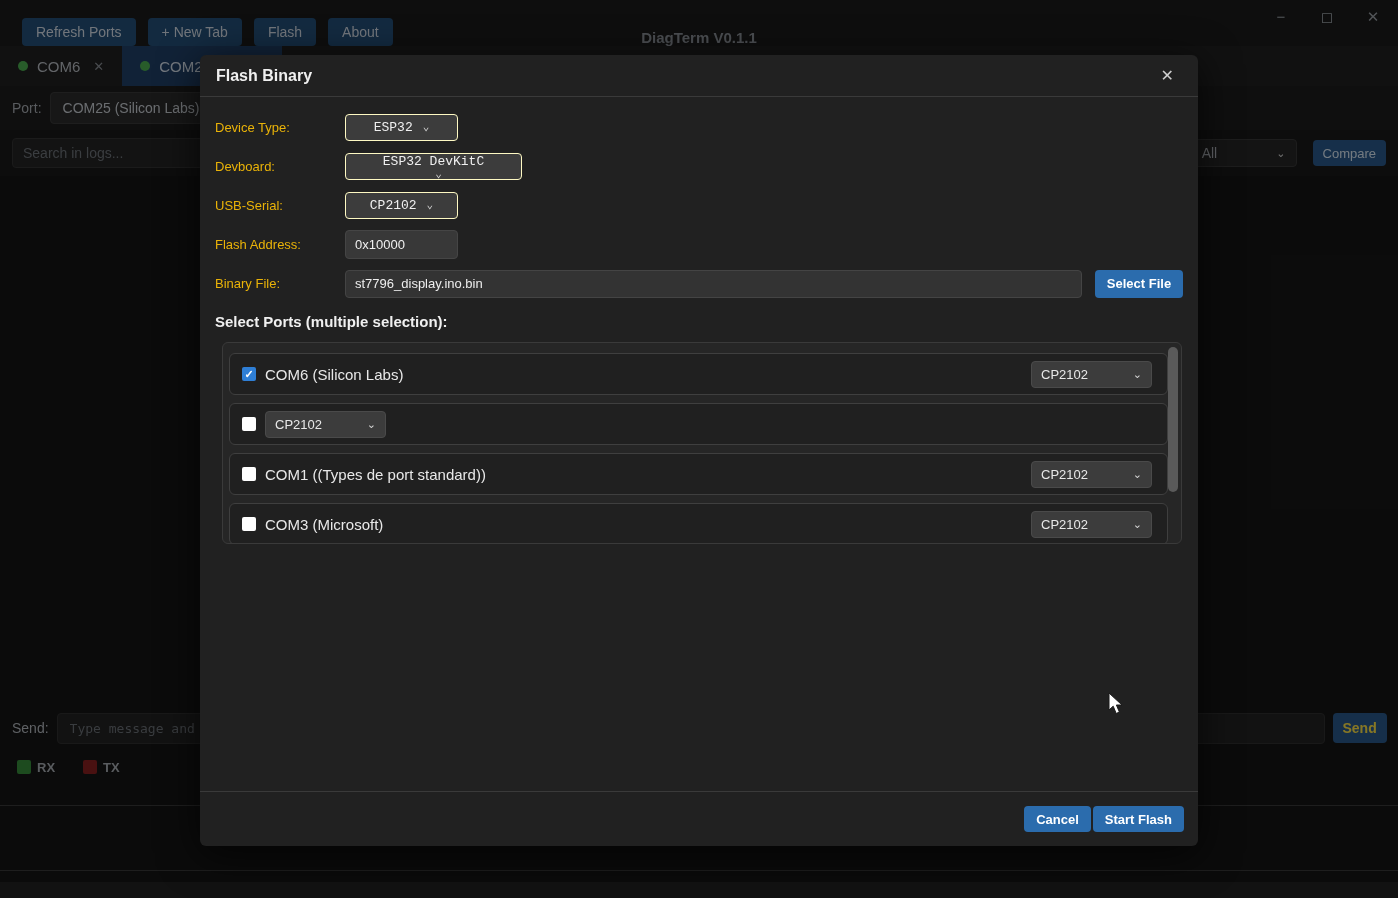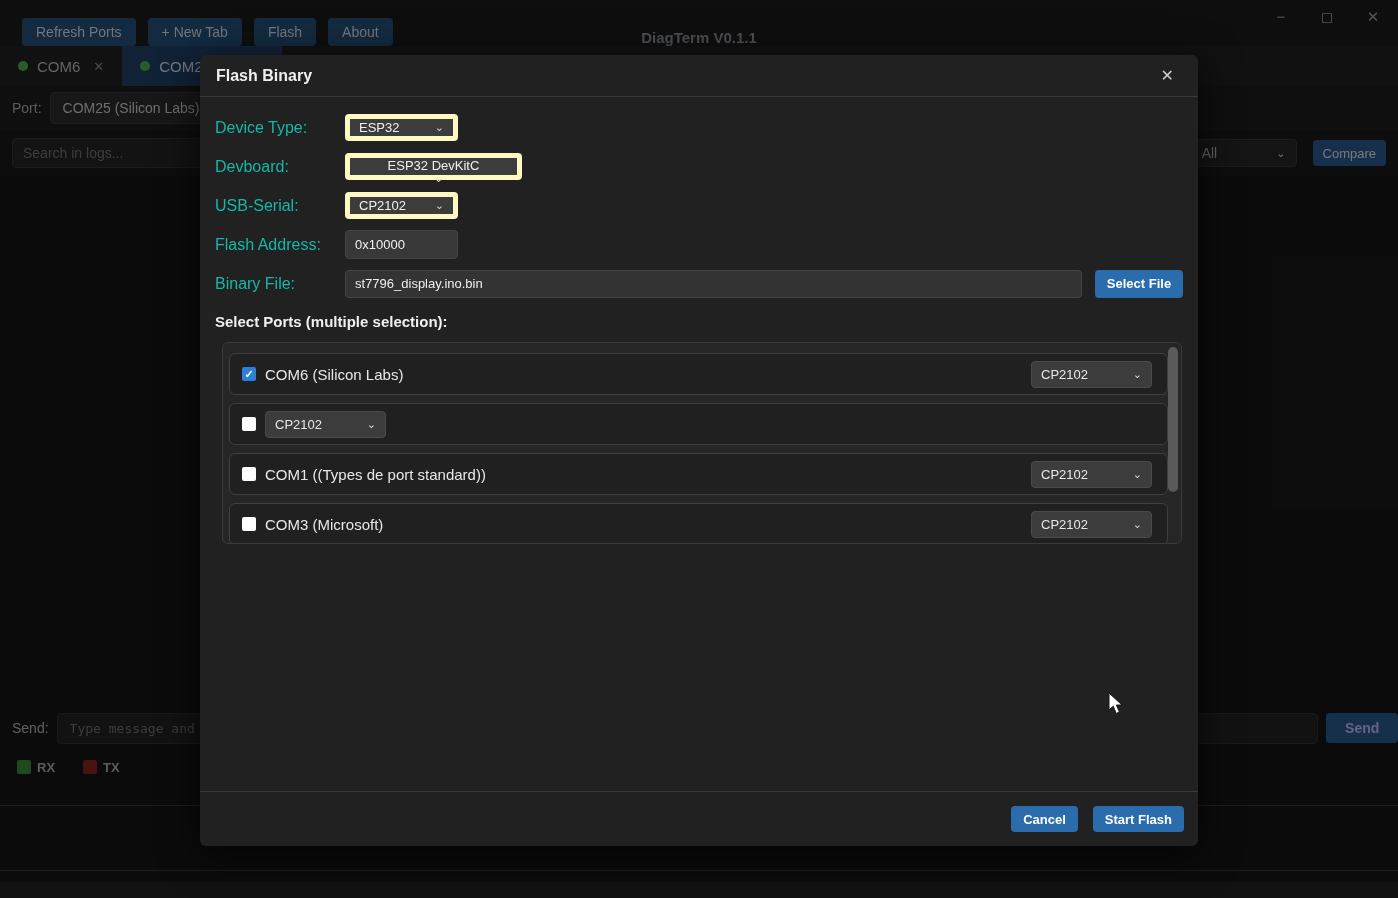--- a/index.html
+++ b/index.html
@@ -45,22 +45,22 @@
   .compare-btn { margin-left:16px; background:#2a5a8c; color:#d9e6f2; border:none;
     border-radius:4px; height:26px; padding:0 10px; font-size:13px; cursor:pointer; }
 
   .sendrow { position:absolute; left:0; top:704px; width:100%; height:48px;
     display:flex; align-items:center; padding-left:12px; }
   .sendrow .lbl { color:#b3b8be; font-size:14px; margin-right:8px; }
   .send-input { width:1268px; height:31px; background:#222; border:1px solid #303030;
     border-radius:4px; color:#cfd3d8; font-family:"DejaVu Sans Mono", monospace;
     font-size:13px; padding:0 12px; }
   .send-input::placeholder { color:#6d7278; }
-  .send-btn { margin-left:8px; background:#2a5a8c; color:#c4b5fd; border:none;
-    border-radius:4px; height:30px; width:72px; font-size:14px; font-weight:bold; cursor:pointer; }
+  .send-btn { margin-left:8px; background:#2a5a8c; color:#fde047; border:none;
+    border-radius:4px; height:30px; width:54px; font-size:14px; font-weight:bold; cursor:pointer; }
 
   .legendrow { position:absolute; left:0; top:752px; width:100%; height:30px;
     display:flex; align-items:center; padding-left:17px; gap:28px; }
   .leg { display:flex; align-items:center; gap:6px; color:#a9aeb4; font-size:13px; font-weight:bold; }
   .swatch { width:14px; height:14px; border-radius:2px; }
   .swatch.rx { background:#388e3c; }
   .swatch.tx { background:#8b2020; }
 
   .hline { position:absolute; left:0; width:100%; height:1px; background:#3a3a3a; }
   .bottomstrip { position:absolute; left:0; top:882px; width:100%; height:16px; background:#222; }
@@ -72,24 +72,24 @@
   .modal { position:absolute; left:200px; top:55px; width:998px; height:791px;
     background:#212121; border-radius:6px; box-shadow:0 8px 40px rgba(0,0,0,0.7);
     color:#e6e6e6; }
   .modal-header { height:42px; display:flex; align-items:center; justify-content:space-between;
     padding:0 24px 0 16px; border-bottom:1px solid #3a3a3a; }
   .modal-title { font-size:16px; font-weight:bold; color:#f0f0f0; }
   .modal-close { color:#cfcfcf; font-size:16px; cursor:pointer; }
   .modal-body { padding:17px 15px 0 15px; }
 
   .frow { display:flex; align-items:center; margin-bottom:12px; height:27px; }
-  .frow .flabel { width:130px; font-size:16px; color:#14b8a6; }
-  .dselect { background:#3c3c3c; border:5px solid #fef9c3; border-radius:4px; height:27px;
-    display:flex; align-items:center; justify-content:space-between; padding:0 9px;
-    font-size:13px; color:#f0f0f0; cursor:pointer; }
+  .frow .flabel { width:130px; font-size:13px; color:#eab308; }
+  .dselect { background:#3c3c3c; border:1px solid #fef9c3; border-radius:4px; height:27px;
+    display:flex; align-items:center; justify-content:center; padding:0 9px;
+    font-size:13px; color:#f0f0f0; cursor:pointer;font-family:Liberation Mono, monospace; }
   .chev { font-size:11px; color:#d6d6d6; margin-left:10px; line-height:1; }
   .w113 { width:113px; } .w177 { width:177px;flex-direction:column; }
   .tinput { background:#383838; border:1px solid #454545; border-radius:4px; height:29px;
     color:#f0f0f0; font-size:13px; padding:0 9px; }
   .binary-wrap { display:flex; flex:1; align-items:center; }
   .binary-input { flex:1; background:#333; border:1px solid #444; border-radius:4px;
     height:28px; color:#eee; font-size:13px; padding:0 9px; margin-right:13px; }
   .selfile-btn { background:#2b6cad; color:#fff; border:none; border-radius:4px;
     height:28px; width:88px; font-size:13px; font-weight:bold; cursor:pointer;text-align:center; }
 
@@ -107,21 +107,21 @@
   .port-row.checked .cbox .mark { display:block; }
   .port-name { font-size:15px; color:#e8e8e8; flex:1; }
   .chip-select { width:121px; height:27px; background:#3c3c3c; border:1px solid #4a4a4a;
     border-radius:4px; display:flex; align-items:center; justify-content:space-between;
     padding:0 9px; font-size:13px; color:#e8e8e8; cursor:pointer; }
   .vscroll { position:absolute; right:3px; top:4px; width:10px; height:145px;
     background:#5a5a5a; border-radius:5px; cursor:grab; }
 
   .modal-footer { position:absolute; left:0; bottom:0; width:100%; height:55px;
     border-top:1px solid #3a3a3a; display:flex; align-items:center; justify-content:flex-end;
-    padding-right:14px; gap:15px; }
+    padding-right:14px; gap:2px; }
   .mf-btn { background:#2b6cad; color:#fff; border:none; border-radius:4px; height:26px;
     font-size:13px; font-weight:bold; padding:0 12px; cursor:pointer; }
 
   .cursor { position:absolute; left:1108px; top:692px; z-index:50; pointer-events:none; }
 </style>
 </head>
 <body>
 
 <div class="stage">
 

